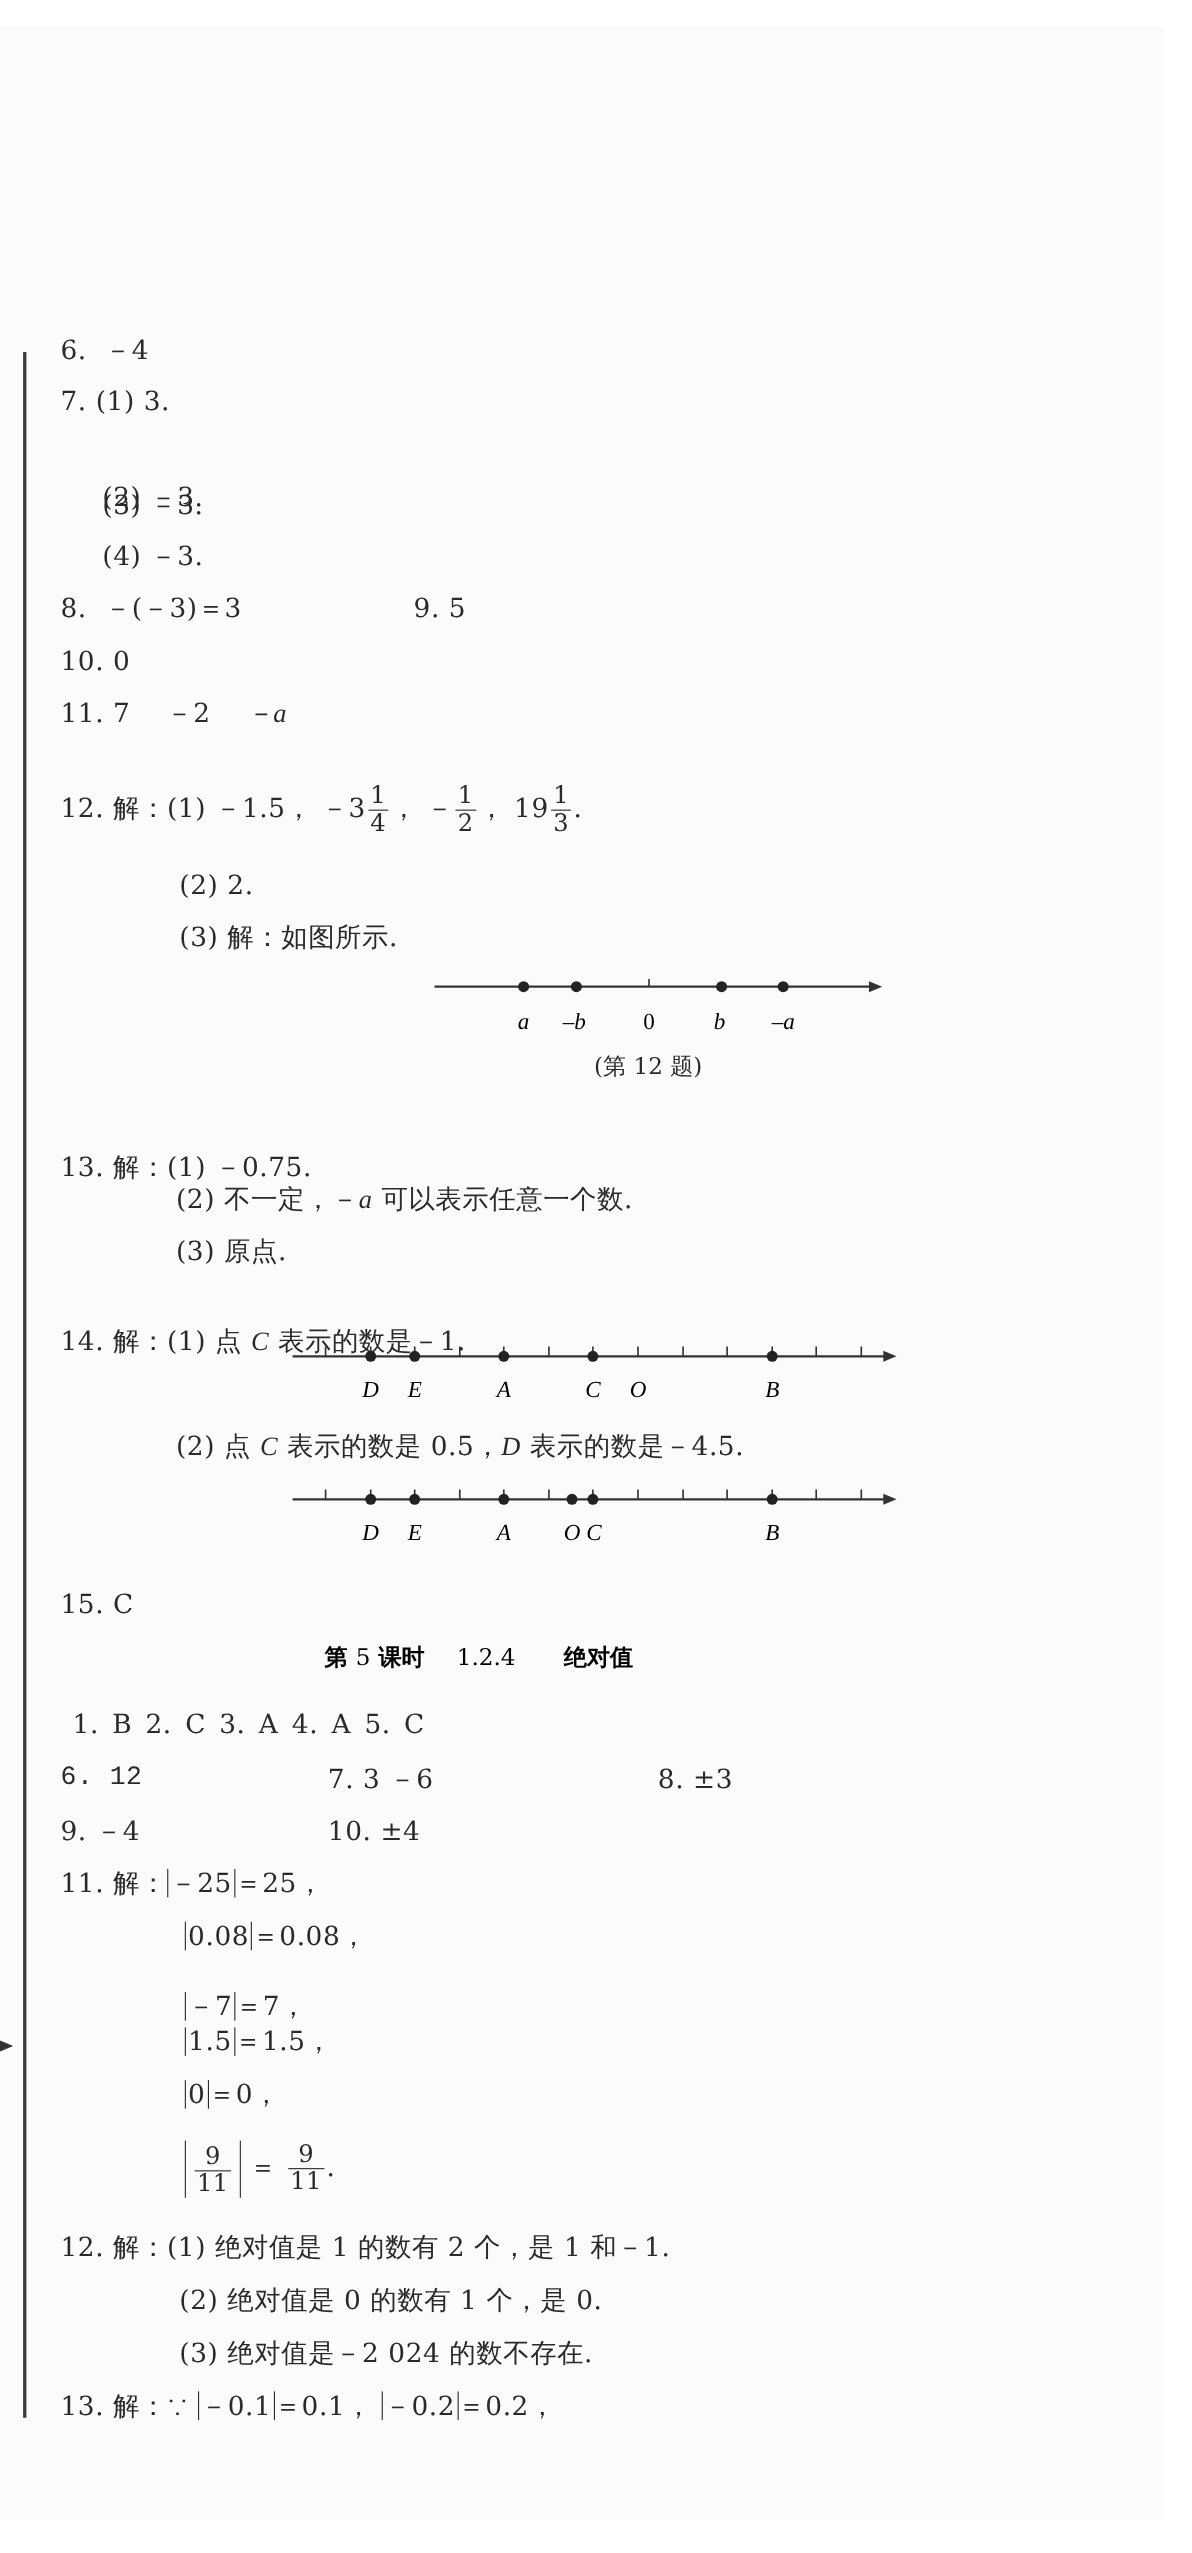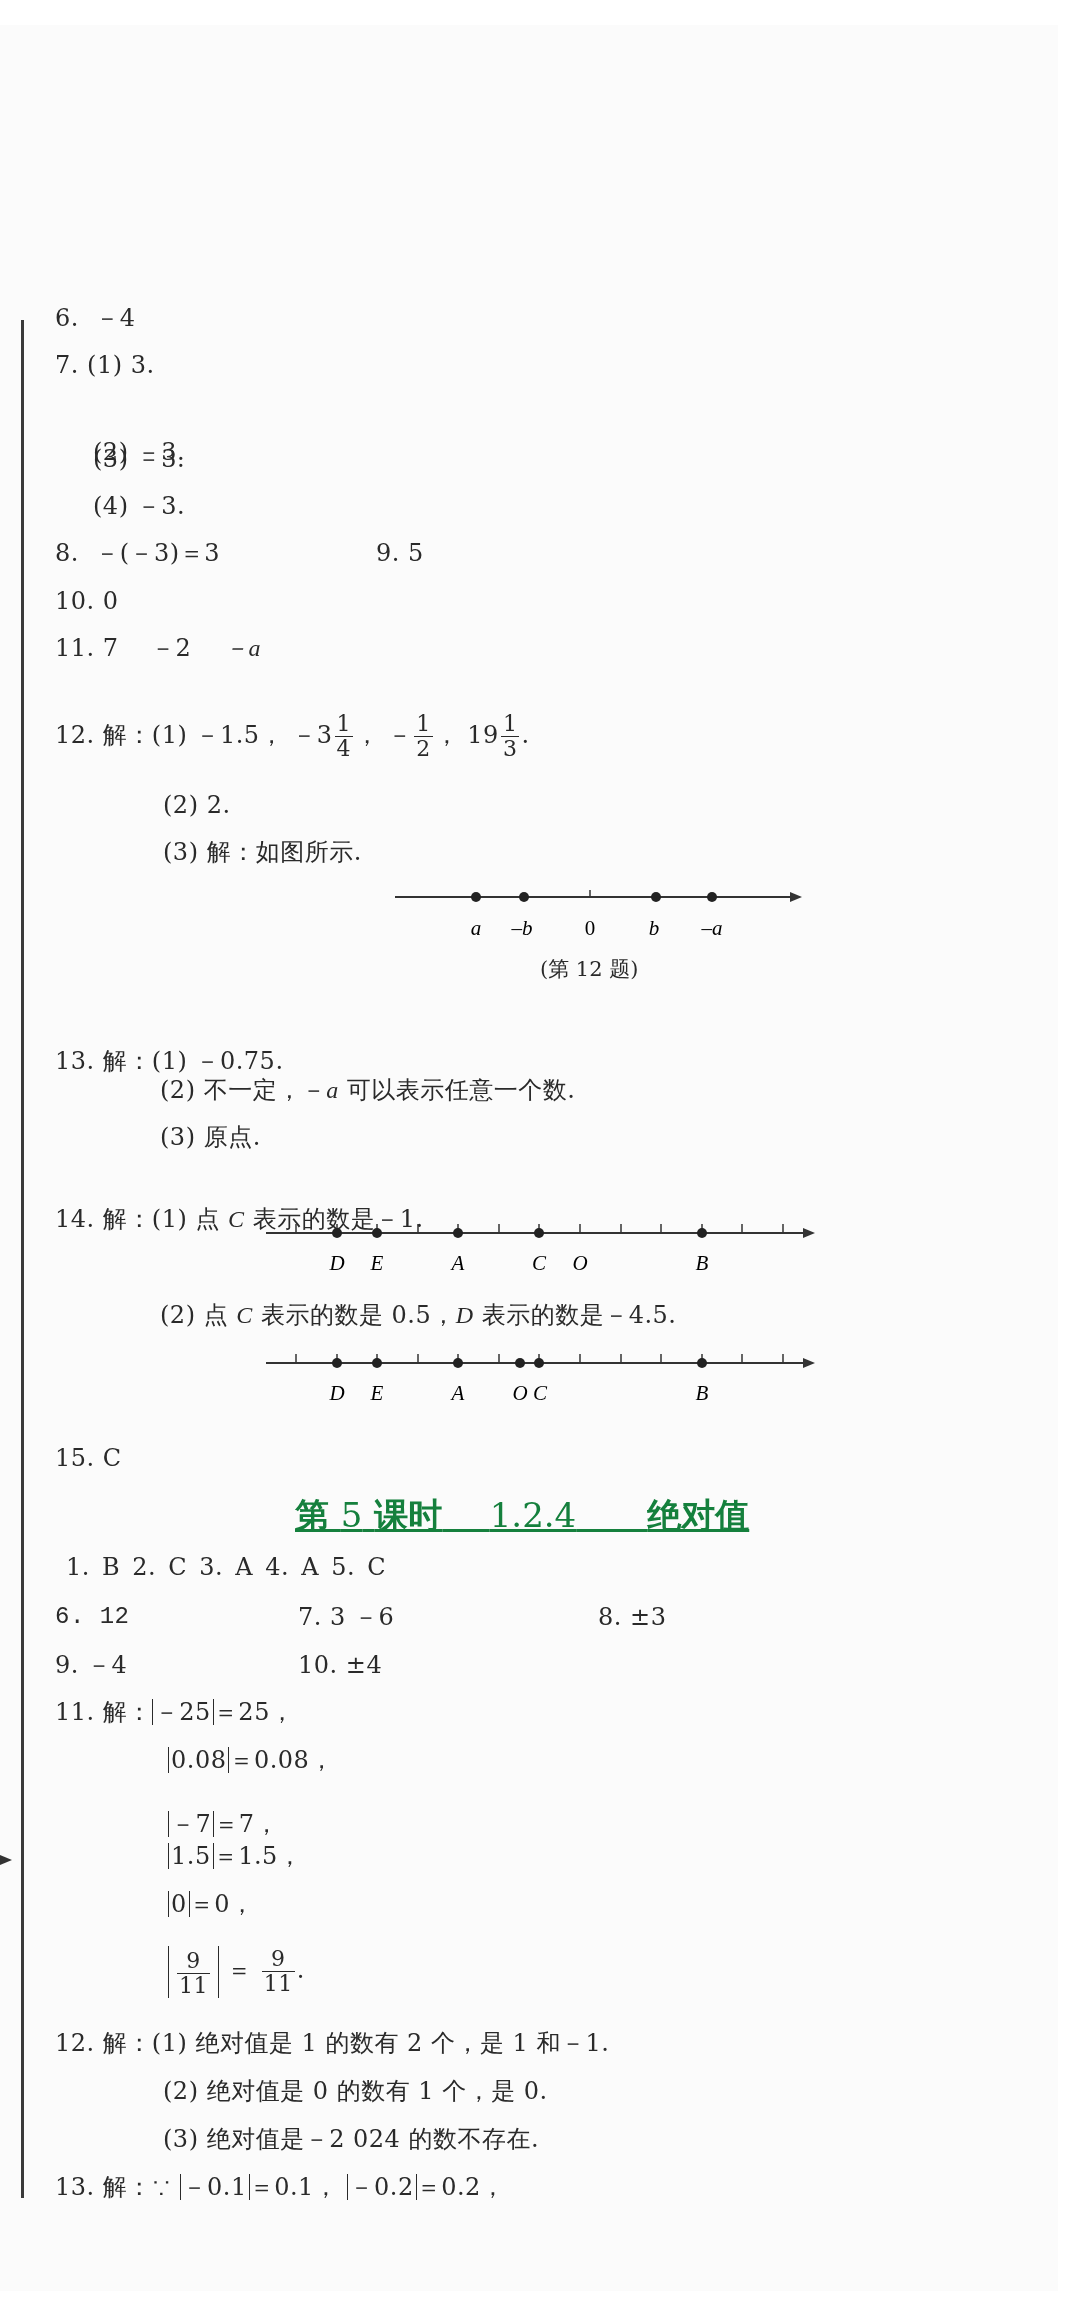--- a/index.html
+++ b/index.html
@@ -9,21 +9,21 @@
   .vbar { position:absolute; left:21px; top:320px; width:3px; height:1878px; background:#3a3a3a; }
   .pointer { position:absolute; left:0; top:1855px; width:0; height:0;
              border-top:5px solid transparent; border-bottom:5px solid transparent; border-left:12px solid #333; }
   .line { position:absolute; font-size:24px; line-height:30px; white-space:nowrap; letter-spacing:0.5px; }
   .i { font-style:italic; font-family:"Liberation Serif","DejaVu Serif",serif; }
   .frac { display:inline-block; vertical-align:middle; text-align:center; margin:0 2px; font-size:22px; line-height:24px; }
   .frac .num { display:block; border-bottom:1.5px solid #2a2a2a; padding:0 2px; }
   .frac .den { display:block; padding:0 2px; }
   .abs { display:inline-block; border-left:1.5px solid #2a2a2a; border-right:1.5px solid #2a2a2a; padding:0 2px; line-height:26px; }
   .absbig { display:inline-block; border-left:1.5px solid #2a2a2a; border-right:1.5px solid #2a2a2a; padding:0 6px; vertical-align:middle; }
-  .heading { position:absolute; font-size:34px; font-weight:bold; font-family:"DejaVu Sans","Liberation Sans",sans-serif; white-space:nowrap; color:#15803d;text-decoration:underline; }
+  .heading { position:absolute; font-size:21px; font-weight:bold; font-family:"DejaVu Sans","Liberation Sans",sans-serif; white-space:nowrap; color:#000000; }
   .heading .num { font-weight:normal; font-family:"DejaVu Serif",serif; }
   .caption { position:absolute; font-size:21px; white-space:nowrap; }
   svg text { font-family:"Liberation Serif","DejaVu Serif",serif; }
 </style>
 </head>
 <body>
 
 <div class="sheet"></div>
 <div class="vbar"></div>
 <div class="pointer"></div>

